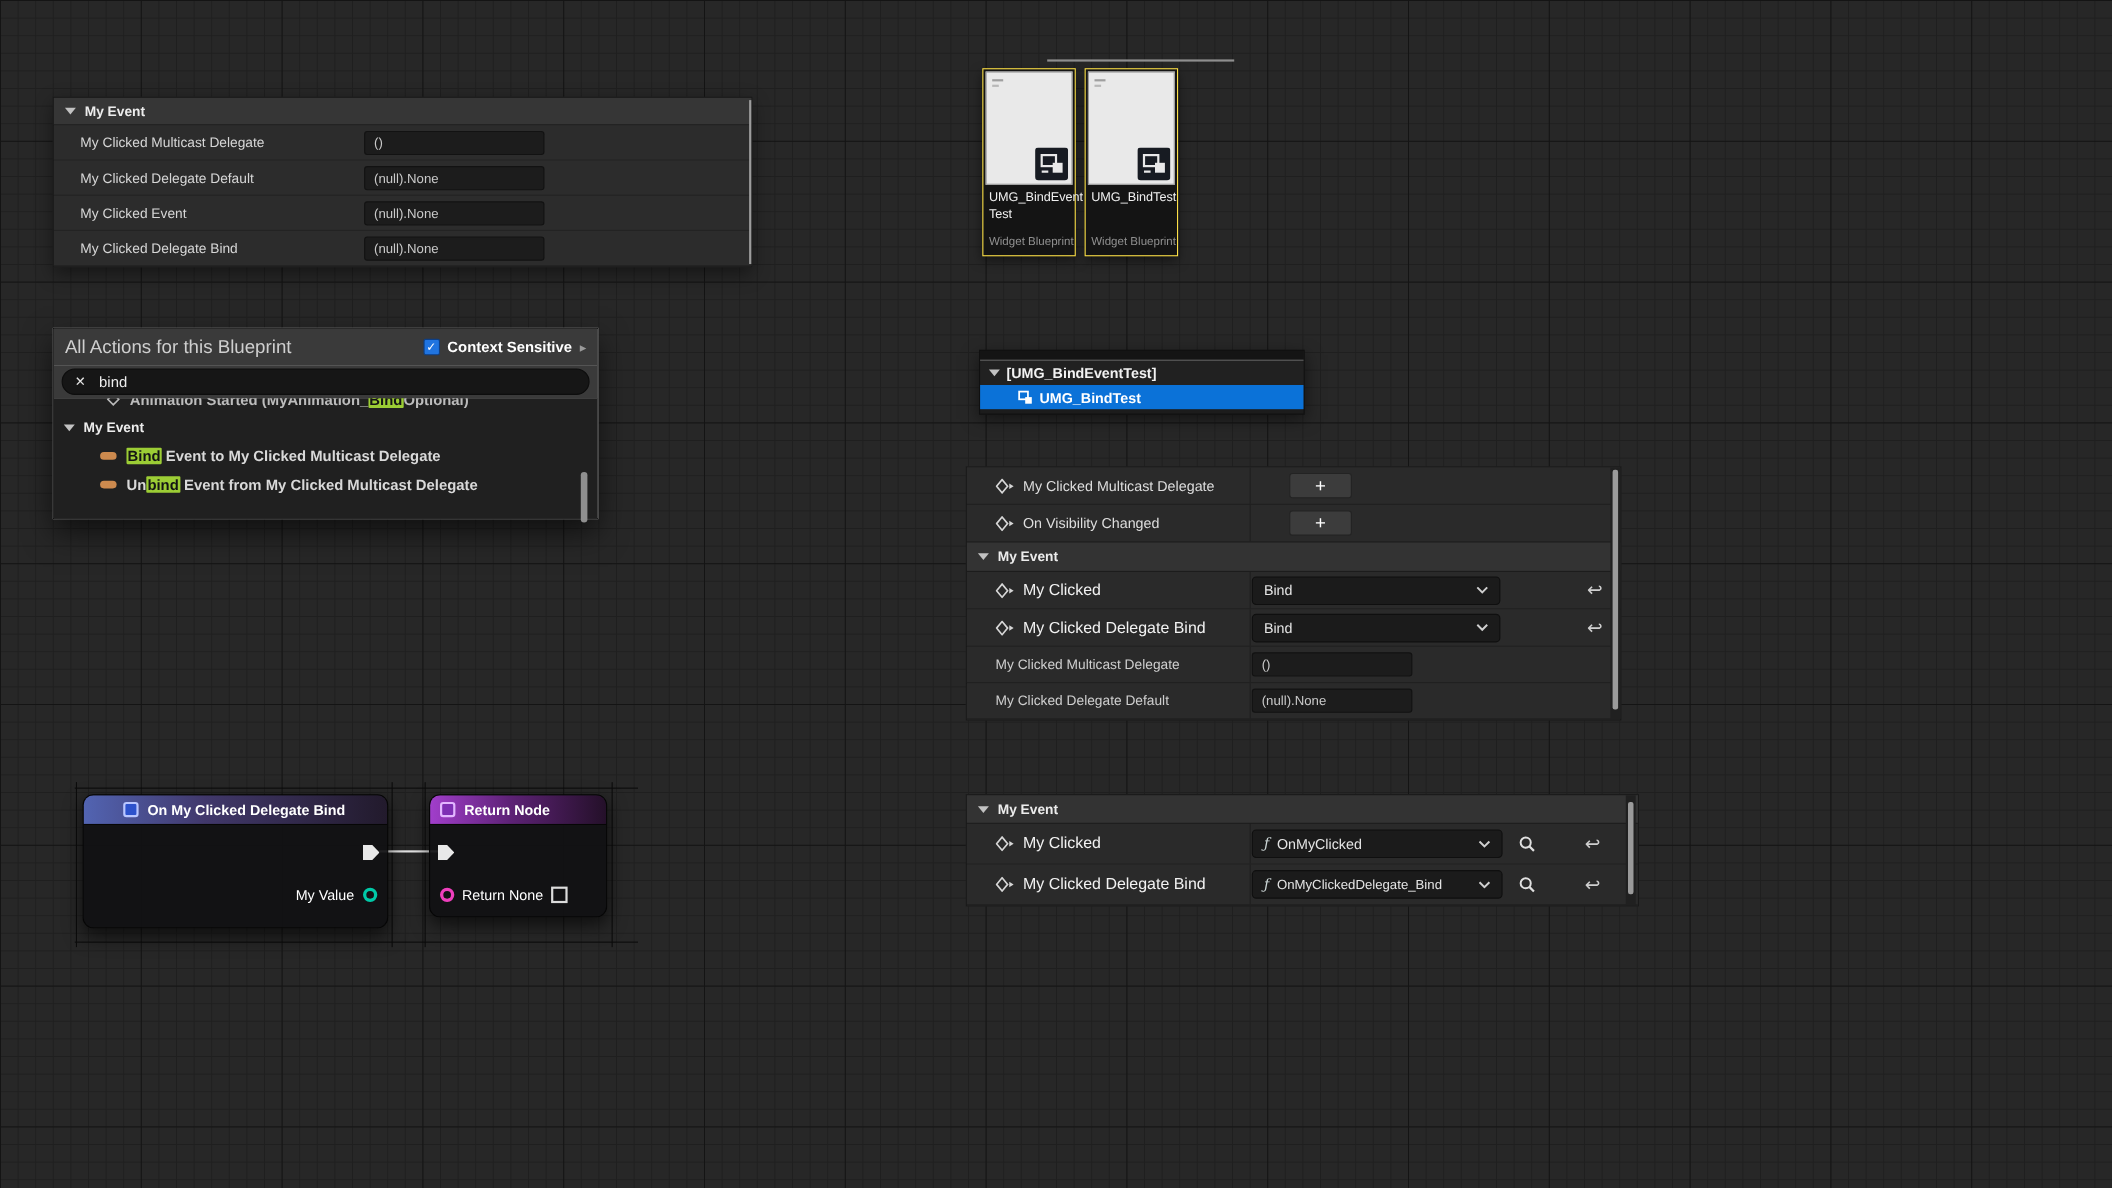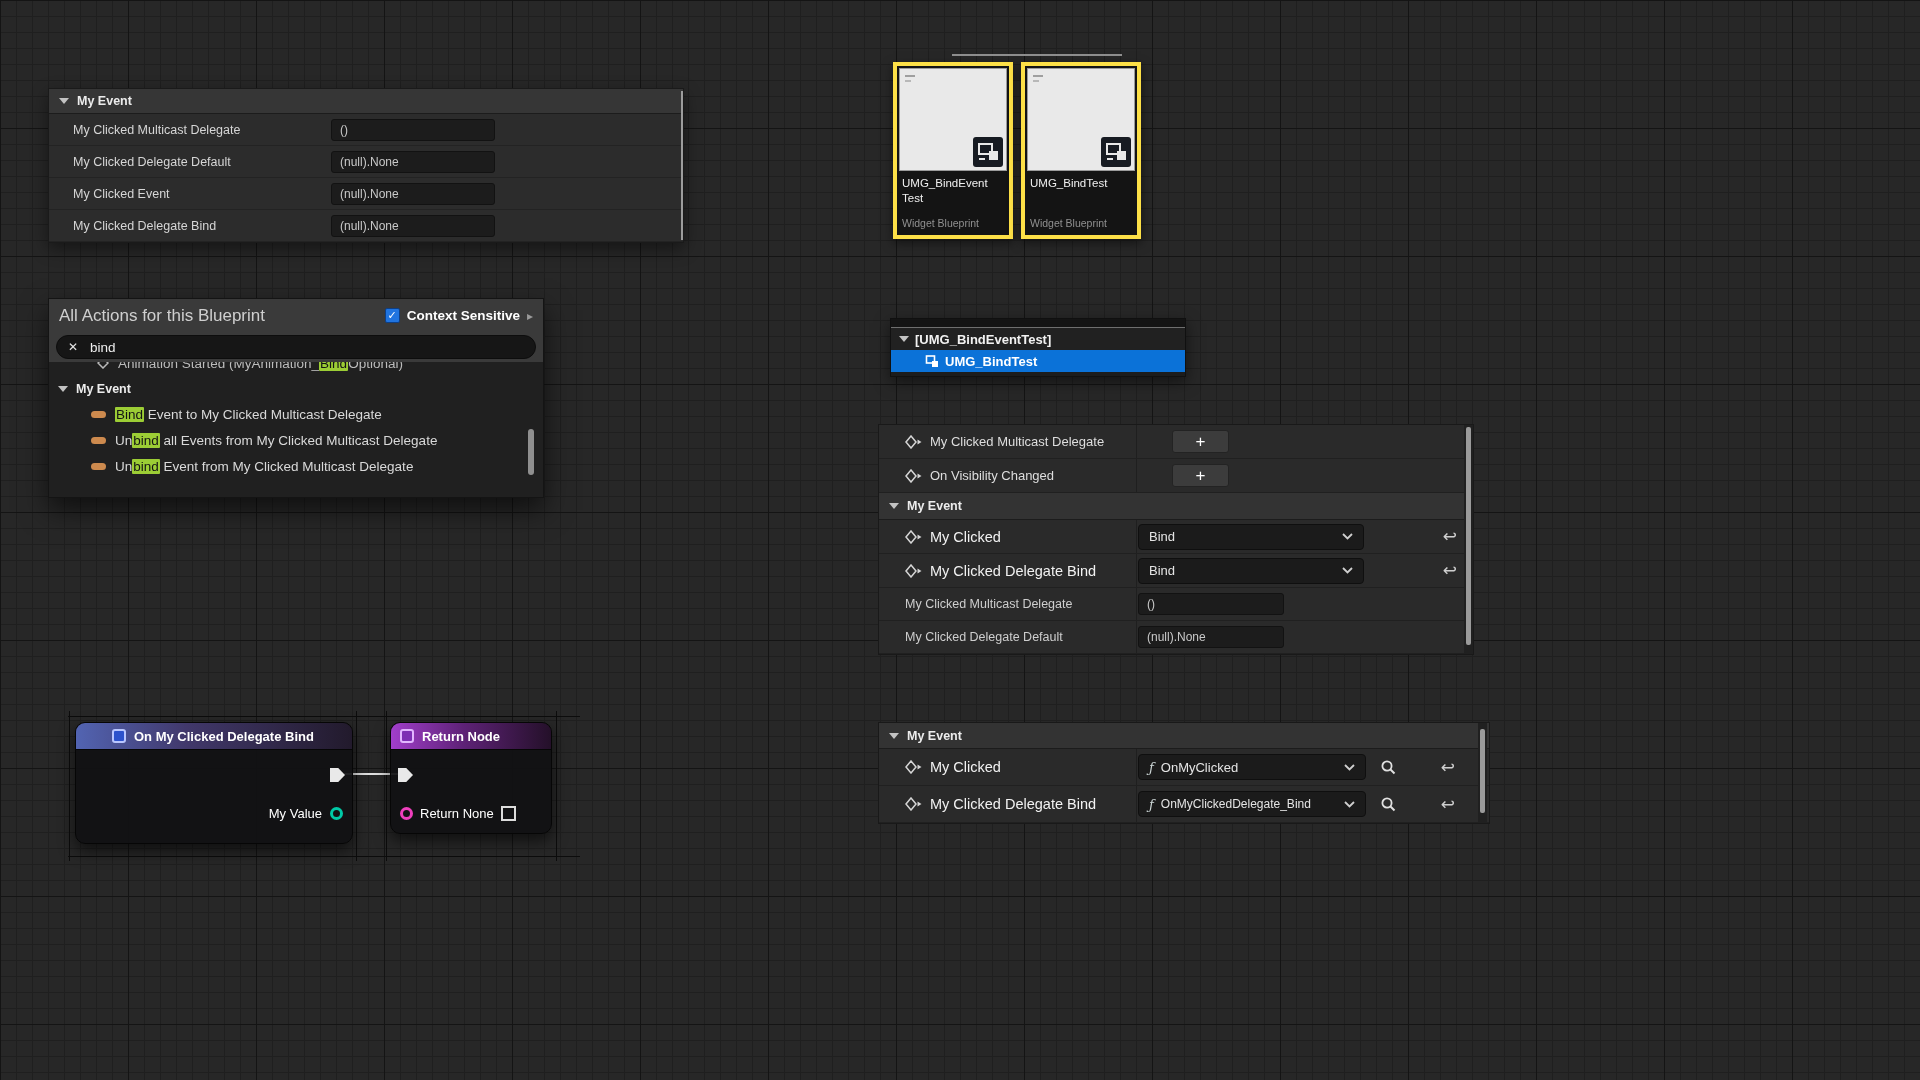--- a/index.html
+++ b/index.html
@@ -35,28 +35,28 @@
   .p2-cs { font-size:13.5px; font-weight:bold; color:#ffffff; }
   .p2-arrow { color:#9a9a9a; font-size:12px; }
   .p2-search { height:30px; background:#3a3a3a; display:flex; align-items:center; padding:0 7px; }
   .p2-pill { flex:1; height:24px; background:#161616; border:1px solid #0d0d0d; border-radius:12px; display:flex; align-items:center; gap:12px; padding:0 11px; }
   .p2-x { color:#e6e6e6; font-size:12px; line-height:1; }
   .p2-query { font-size:13.5px; color:#ededed; }
   .p2-list { position:relative; background:#202020; padding-bottom:18px; }
   .p2-clip { height:15px; overflow:hidden; }
   .p2-clip .p2-item { margin-top:-12px; padding-left:48px; color:#bcbcbc; }
   .p2-cat { height:24px; display:flex; align-items:center; gap:8px; padding-left:9px; font-weight:bold; font-size:12.5px; color:#ececec; }
-  .p2-item { height:26px; display:flex; align-items:center; gap:9px; padding-left:42px; font-size:13.5px; color:#d9d9d9; white-space:nowrap; }
+  .p2-item { height:26px; display:flex; align-items:center; gap:9px; padding-left:42px; font-size:13.5px; color:#d9d9d9; white-space:nowrap;font-weight:bold; }
   .pill-icon { width:15px; height:7px; border-radius:4px; background:#cd8a4e; flex:0 0 auto; }
   .hl { background:#9ccd35; color:#141414; padding:0 1px; border-radius:1px; }
   .p2-scroll { position:absolute; right:9px; top:67px; width:6px; height:46px; background:#8f8f8f; border-radius:3px; }
 
   
   .tiles { left:893px; top:62px; display:flex; gap:8px; }
-  .tile { width:120px; background:#141414; border:4px solid #fde047; box-shadow:0 4px 10px rgba(0,0,0,.5); }
+  .tile { width:85px; background:#141414; border:1px solid #fde047; box-shadow:0 4px 10px rgba(0,0,0,.5); }
   .thumb { height:103px; margin:2px; background:#e9e9e9; position:relative; border:1px solid #9b9b9b; }
   .thumb-bar1 { position:absolute; left:5px; top:6px; width:10px; height:2px; background:#9f9f9f; }
   .thumb-bar2 { position:absolute; left:5px; top:11px; width:6px; height:2px; background:#b8b8b8; }
   .umg-badge { position:absolute; right:3px; bottom:3px; }
   .tile-label { position:relative; height:62px; padding:3px 5px; }
   .tile-name { width:88px; font-size:11.5px; line-height:1.3; color:#f0f0f0; word-break:break-all; }
   .tile-type { position:absolute; left:5px; bottom:6px; font-size:10.5px; color:#909090; }
   .chrome-line { left:952px; top:54px; width:170px; height:2px; background:#8f8f8f; }
 
   
@@ -183,24 +183,20 @@
     <div class="p2-cat">
       <span class="tri-down"></span>
       <span>My Event</span>
     </div>
     <div class="p2-item">
       <span class="pill-icon"></span>
       <span><span></span><span class="hl">Bind</span><span> Event to My Clicked Multicast Delegate</span></span>
     </div>
     <div class="p2-item">
       <span class="pill-icon"></span>
-      <span><span>Un</span><span class="hl">bind</span><span> all Events from My Clicked Multicast Delegate</span></span>
-    </div>
-    <div class="p2-item">
-      <span class="pill-icon"></span>
       <span><span>Un</span><span class="hl">bind</span><span> Event from My Clicked Multicast Delegate</span></span>
     </div>
     <div class="p2-scroll"></div>
   </div>
 </div>
 
 <div class="abs chrome-line"></div>
 <div class="abs tiles">
   <div class="tile">
     <div class="thumb">

